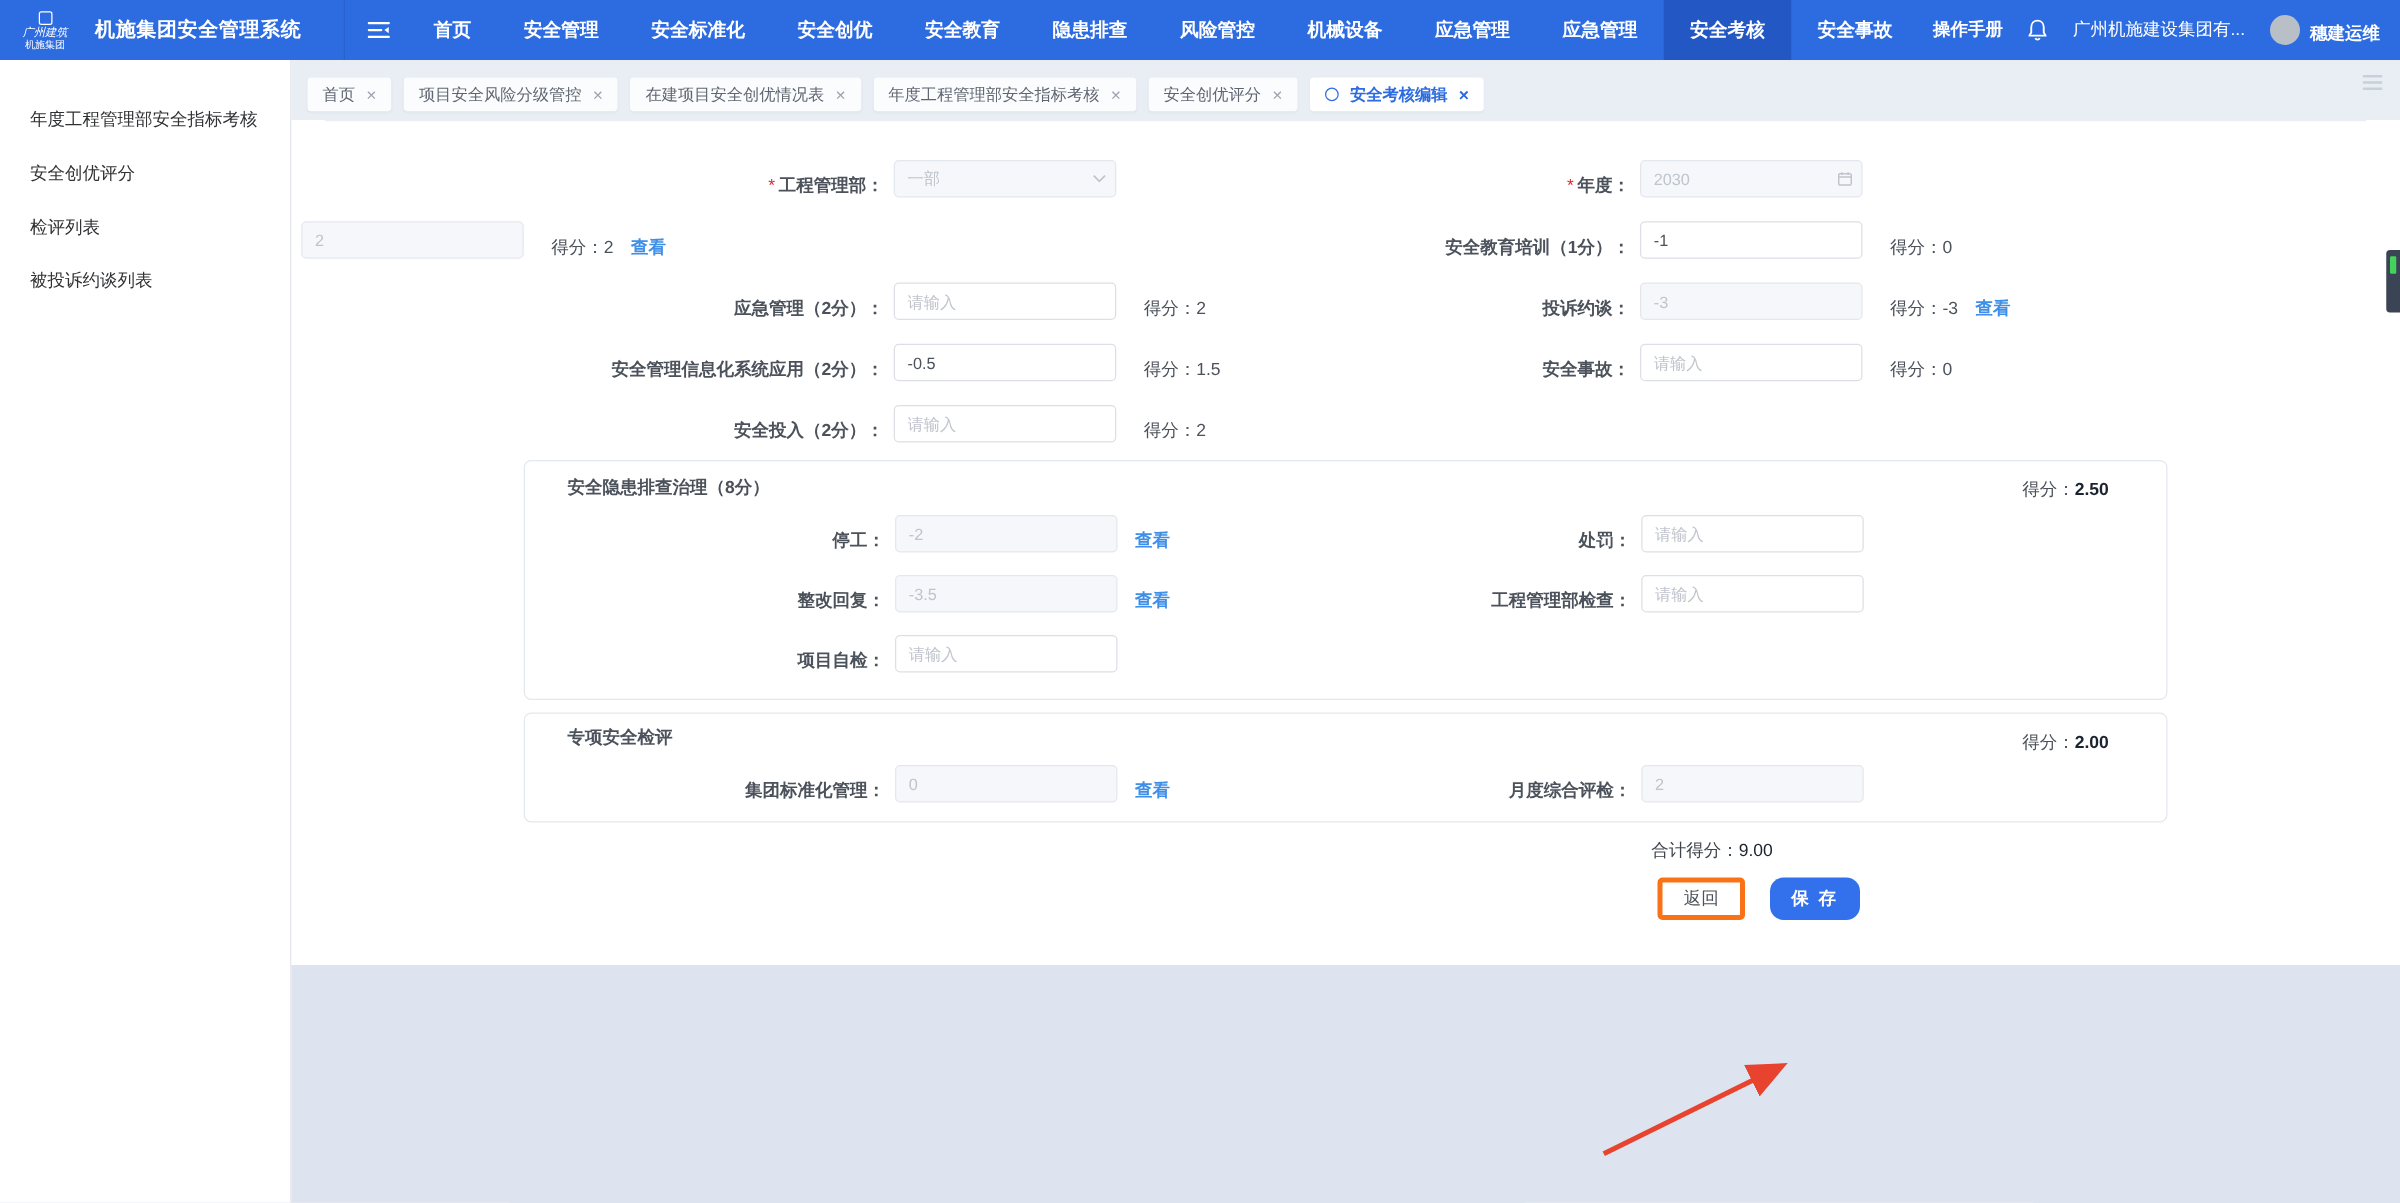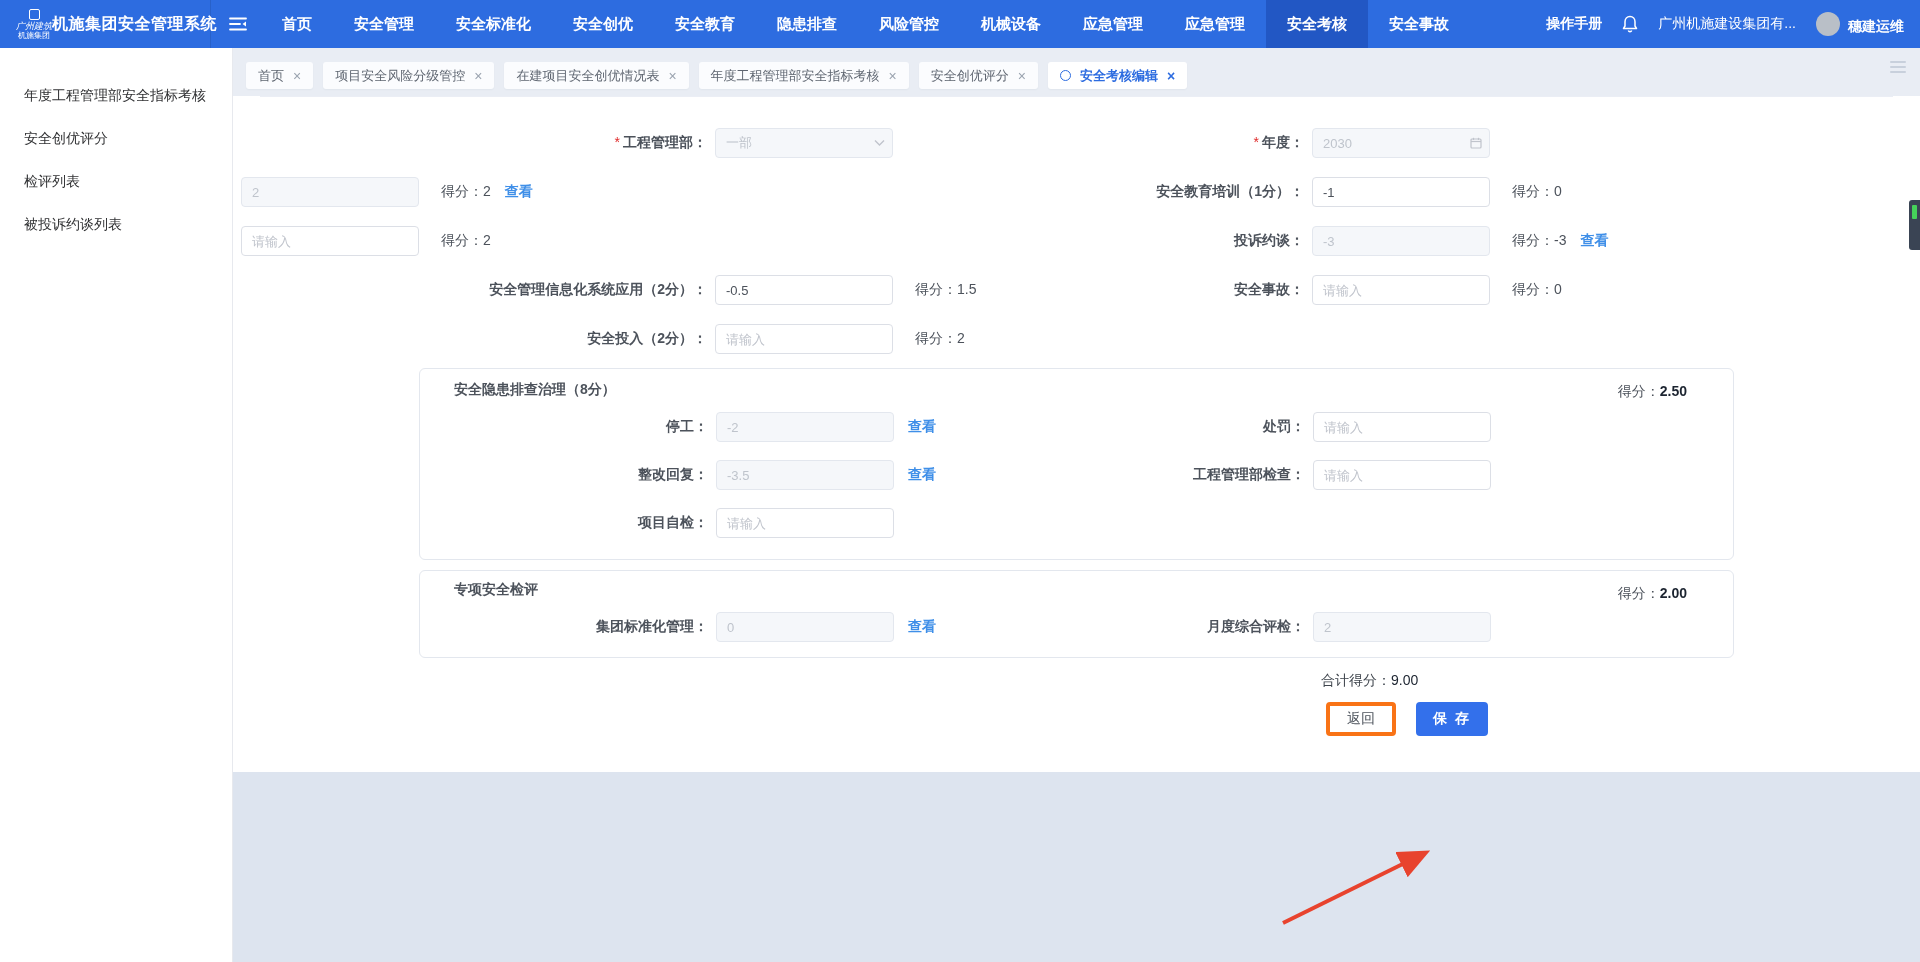--- a/index.html
+++ b/index.html
@@ -2,21 +2,21 @@
 <html><head>
 <meta charset="utf-8">
 <style>
   * { margin:0; padding:0; box-sizing:border-box; }
   html,body { width:1920px; height:962px; overflow:hidden;
     font-family:"Liberation Sans","DejaVu Sans",sans-serif; background:#dde4ef; }
 
   
   .header { position:absolute; top:0; left:0; width:1920px; height:48px;
     background:#2d6ce0; color:#fff; display:flex; align-items:stretch; z-index:30; }
-  .logo-area { width:211px; display:flex; align-items:center; gap:0; padding-left:16px;
+  .logo-area { width:276px; display:flex; align-items:center; gap:20px; padding-left:16px;
     border-right:1px solid rgba(0,0,0,.10); }
   .logo-graphic { width:40px; display:flex; flex-direction:column; align-items:center; line-height:1; }
   .logo-box { width:11px; height:11px; border:1.5px solid #fff; border-radius:2px; margin-bottom:2px; }
   .logo-line1 { font-size:9px; font-style:italic; letter-spacing:0; white-space:nowrap; }
   .logo-line2 { font-size:8px; margin-top:1px; white-space:nowrap; }
   .app-title { font-size:16px; font-weight:bold; letter-spacing:.5px; white-space:nowrap; }
   .collapse-btn { width:46px; display:flex; align-items:center; justify-content:center; cursor:pointer; margin-left:4px; }
   .nav { display:flex; align-items:stretch; }
   .nav-item { padding:0 21px; display:flex; align-items:center; font-size:15px; font-weight:bold;
     cursor:pointer; white-space:nowrap; }
@@ -52,21 +52,21 @@
   .panel { background:#fff; padding-bottom:36px; position:relative; }
   .form-title { display:flex; align-items:center; gap:7px; padding:30px 0 17px 49px;
     font-size:15px; font-weight:bold; color:#1c2430; }
   .help-icon { width:16px; height:16px; border:1.2px solid #7d828b; border-radius:50%;
     display:inline-flex; align-items:center; justify-content:center; font-size:11px;
     color:#676d77; font-weight:bold; cursor:pointer; }
   .divider { border-top:1px solid #ebeef5; margin:0 27px; }
 
   .form-body { padding-top:26px; }
   .frow { display:flex; align-items:center; height:40px; margin-bottom:9px; }
-  .cell { display:flex; align-items:center; }
+  .cell { display:flex; align-items:flex-end; }
   .cell.l { width:800px; }
   .cell.l .flabel { width:474px; }
   .cell.r .flabel { width:271px; }
   .flabel { text-align:right; font-size:14px; color:#4c525b; font-weight:bold; white-space:nowrap; }
   .req { color:#e02b2b; margin-right:3px; font-weight:normal; }
   .fctrl { width:178px; height:30px; margin-left:8px; position:relative; flex:none; }
   .inp { width:100%; height:30px; border:1px solid #dcdfe6; border-radius:4px; padding:0 10px;
     font-size:13px; color:#4c525b; background:#fff; outline:none; font-family:inherit; }
   .inp::placeholder { color:#c0c4cc; }
   .inp.disabled, .fakectrl.disabled { background:#f5f7fa; border-color:#e3e7ee; color:#bfc4cc; }
@@ -86,21 +86,21 @@
   .group .cell.l .flabel { width:288px; }
   .group .frow { margin-bottom:8px; }
   .group.compact { padding-top:10px; }
 
   .total-row { margin:14px 0 0 1088px; font-size:14px; color:#3f454d; }
   .total-row .val { color:#1c2430; }
   .btn-row { margin:12px 0 0 1093px; display:flex; gap:20px; }
   .btn { height:34px; padding:0 17px; border-radius:4px; font-size:14px; display:flex;
     align-items:center; cursor:pointer; border:none; font-family:inherit; }
   .btn.ghost { background:#fff; border:4px solid #f97316; color:#4c525b; }
-  .btn.primary { background:#3370eb; color:#fff; font-weight:bold; letter-spacing:2px; }
+  .btn.primary { background:#3370eb; color:#fff; font-weight:bold; letter-spacing:2px;border-radius:11px; }
 
   .arrow-svg { position:absolute; left:1007px; top:712px; width:230px; height:180px;
     z-index:25; pointer-events:none; }
 
   .float-tab { position:absolute; right:0; top:200px; width:11px; height:50px;
     background:#3a4454; border-radius:3px 0 0 3px; z-index:40; cursor:pointer; }
   .float-tab .green { width:5px; height:14px; background:#45d25a; margin:5px auto 0; border-radius:1px; }
 </style>
 </head>
 <body>
@@ -245,20 +245,21 @@
         </div>
         <div class="cell r">
           <label class="flabel">安全教育培训（1分）：</label>
           <div class="fctrl"><input class="inp" value="-1" style=""></div>
           <span class="score"><span>得分：</span><span>0</span></span>
         </div>
       </div>
 
       <div class="frow">
         <div class="cell l">
+          <label class="flabel">应急管理（2分）：</label>
           <div class="fctrl"><input class="inp" placeholder="请输入" style=""></div>
           <span class="score"><span>得分：</span><span>2</span></span>
         </div>
         <div class="cell r">
           <label class="flabel">投诉约谈：</label>
           <div class="fctrl"><input class="inp disabled" disabled="" value="-3" style=""></div>
           <span class="score"><span>得分：</span><span>-3</span></span>
           <a class="view">查看</a>
         </div>
       </div>

